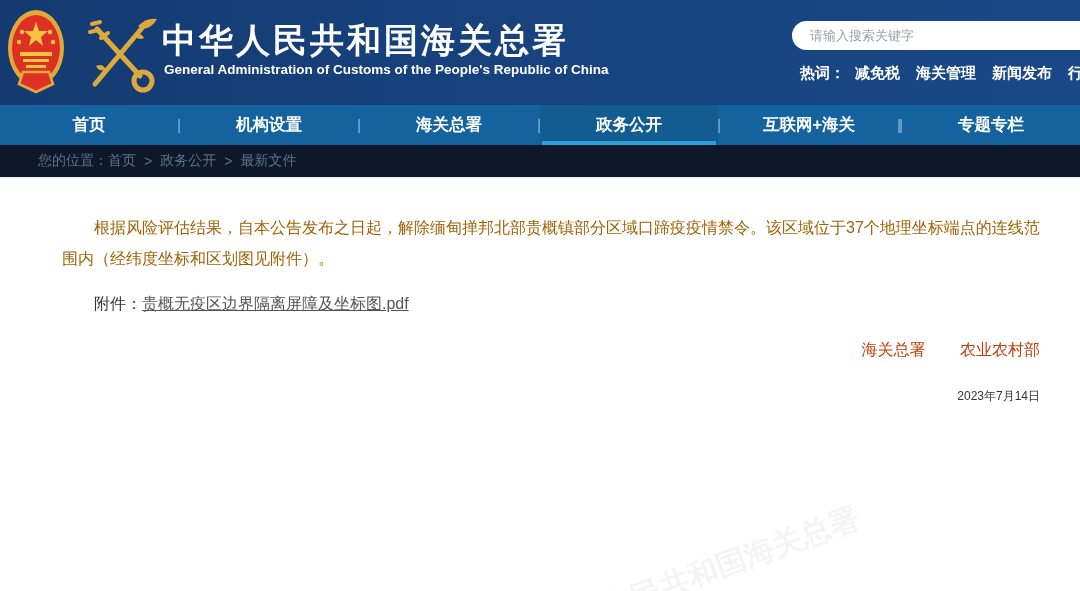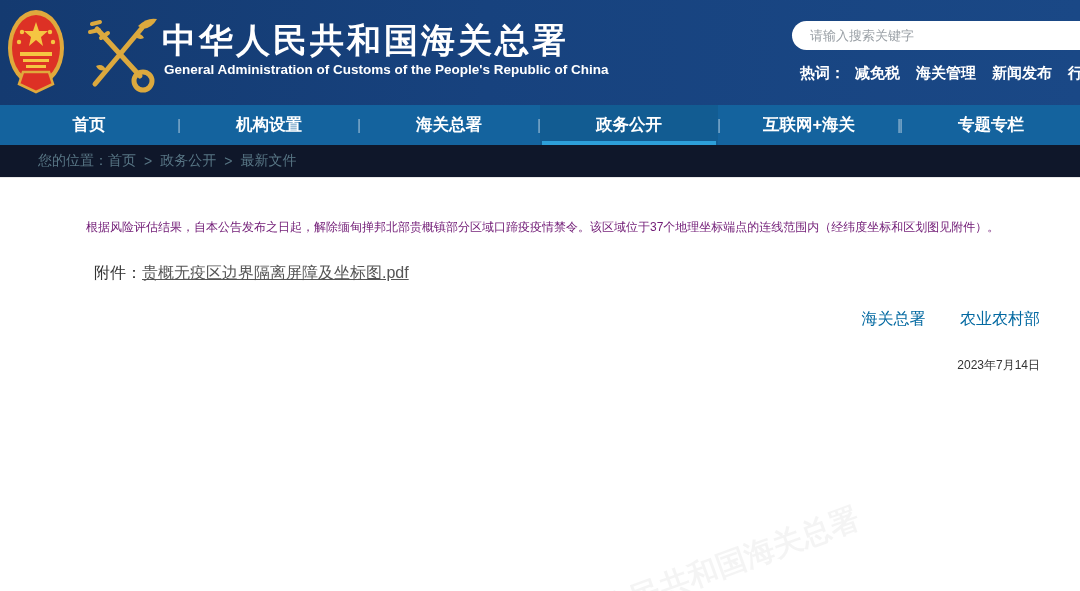--- a/index.html
+++ b/index.html
@@ -42,28 +42,28 @@
   .breadcrumb { position:absolute; top:145px; left:0; width:100%; height:33px;
                 background:#0f172a; border-bottom:1px solid #e9e9e9; display:flex;
                 align-items:center; padding-left:38px; color:#587685; font-size:14px; }
   .breadcrumb a { color:#587685; text-decoration:none; cursor:pointer; }
   .breadcrumb .bc-sep { margin:0 8px; }
 
   
   .article { position:absolute; top:179px; left:0; width:100%; bottom:0; background:#ffffff; }
   .article-title { margin:36px 56px 0; text-align:center; font-size:25px; font-weight:bold;
                    color:#333333; line-height:53px; }
-  .para { margin:0 40px 0 62px; font-size:12px; line-height:31px; color:#701a75;
+  .para { margin:0 40px 0 62px; font-size:16px; line-height:31px; color:#a16207;
           text-indent:2em; }
   .para.p1 { margin-top:33px; }
   .para.p2 { margin-top:13px; }
   .attach-line { margin:14px 40px 0 62px; font-size:16px; line-height:31px; color:#333333;
                  text-indent:2em; }
   .attach-line a { color:#555555; text-decoration:underline; cursor:pointer;text-align:right; }
-  .signature { margin:15px 40px 0 0; text-align:right; font-size:16px; color:#0369a1;
+  .signature { margin:15px 40px 0 0; text-align:right; font-size:16px; color:#c2410c;
                line-height:31px; }
   .signature .org1 { margin-right:30px; }
   .doc-date { margin:16px 40px 0 0; text-align:right; font-size:12px; color:#333333;
               line-height:31px; }
 
   .watermark { position:absolute; left:440px; top:470px; width:560px; text-align:center;
                transform:rotate(-20deg); transform-origin:left center; color:#000000;
                opacity:0.04; font-size:30px; font-weight:bold; pointer-events:none;
                white-space:nowrap; }
 </style>

